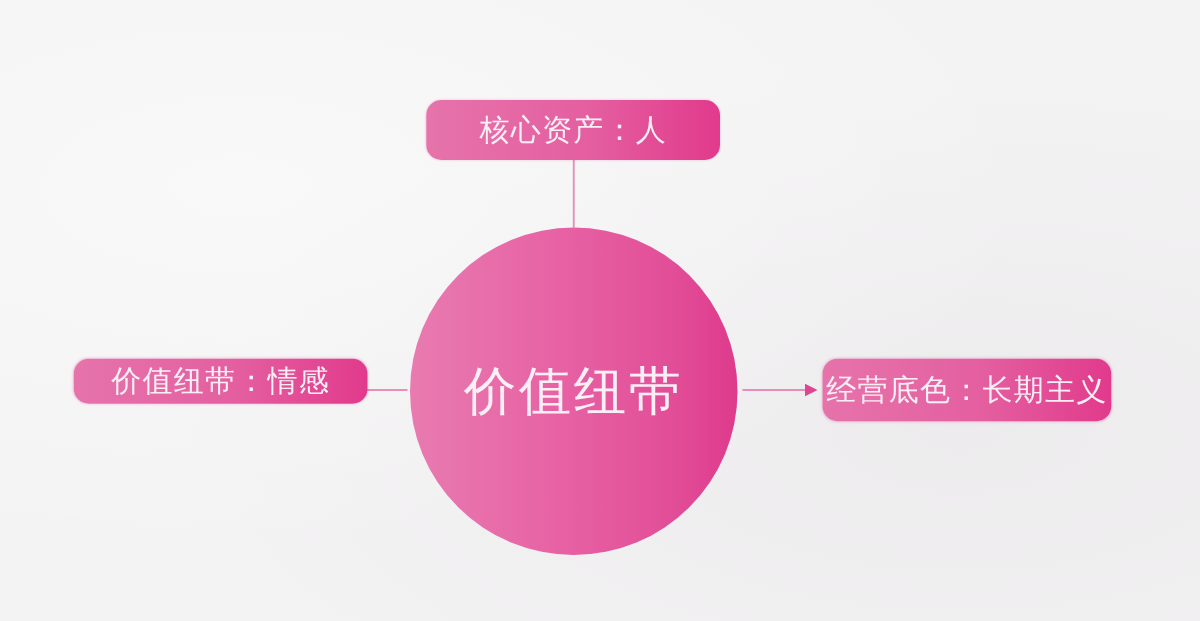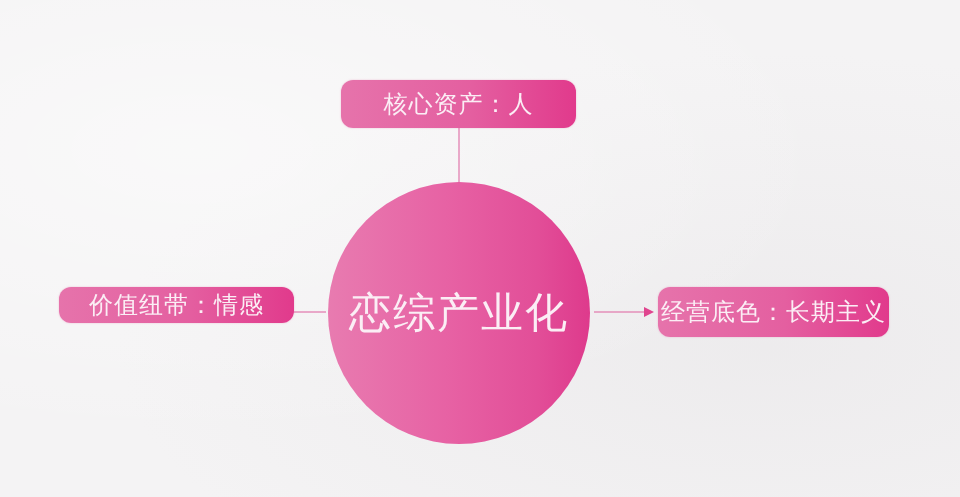--- a/index.html
+++ b/index.html
@@ -105,14 +105,14 @@
 
 <div class="box box-left">
   <span>价值纽带：情感</span>
 </div>
 
 <div class="box box-right">
   <span>经营底色：长期主义</span>
 </div>
 
 <div class="circle">
-  <span>恋综产业化</span>
+  <span>价值纽带</span>
 </div>
 
 </body></html>

